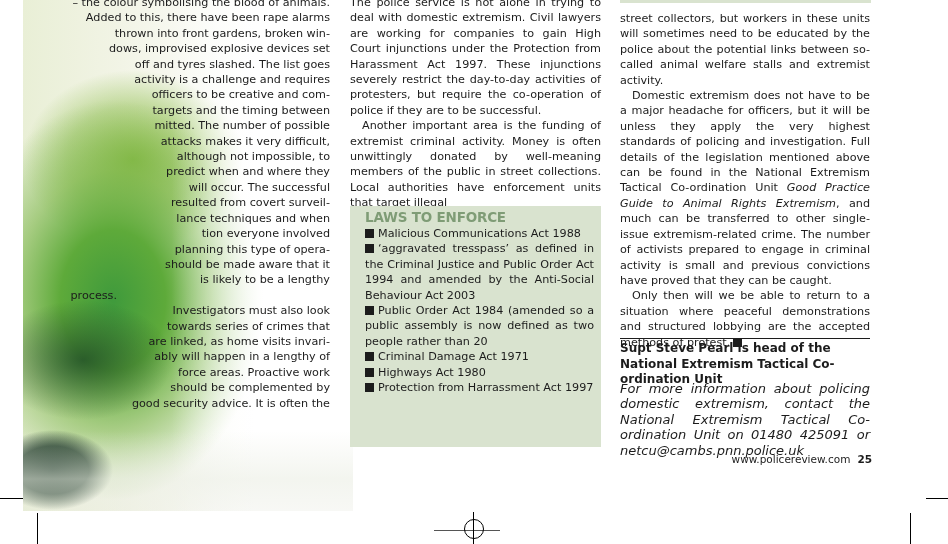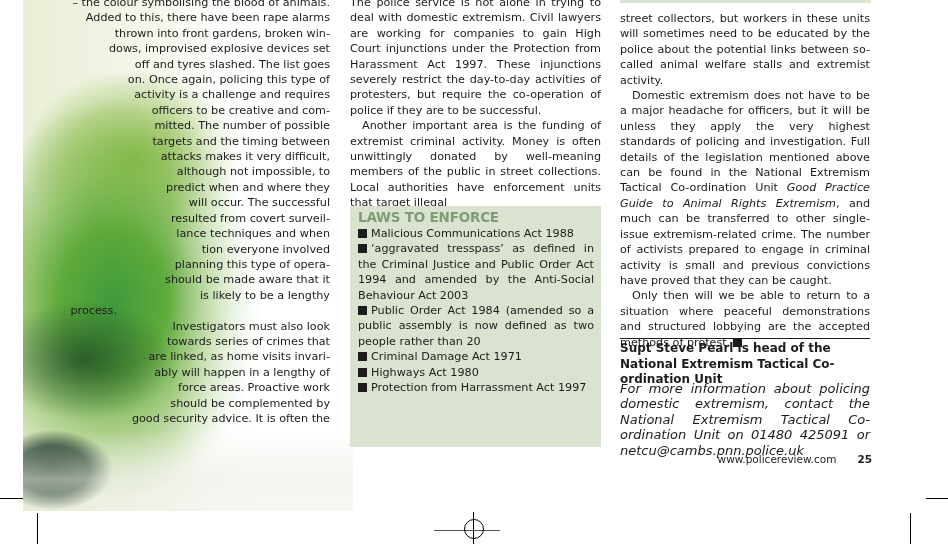--- a/index.html
+++ b/index.html
@@ -32,21 +32,21 @@
     .col p.indent { text-indent: 12px; }
     .col1 { left: 60px; top: -5px; width: 270px; }
     .col1 .line { display: block; text-align: right; white-space: nowrap; }
     .col2 { left: 350px; top: -5px; width: 251px; }
     .col3 { left: 620px; top: 11px; width: 250px; }
     .top-bar {
       position: absolute; left: 620px; top: 0; width: 251px; height: 3px; background: #d9e3cf;
     }
     .laws-box {
       position: absolute; left: 350px; top: 206px; width: 251px; height: 241px;
-      background: #d9e3cf; box-sizing: border-box; padding: 3px 7px 0 8px;
+      background: #d9e3cf; box-sizing: border-box; padding: 3px 7px 0 15px;
       font-size: 11.2px; line-height: 15.4px; text-align: justify;
     }
     .laws-box h3 {
       margin: 0 0 0 0; font-size: 13.5px; line-height: 17px; font-weight: bold; color: #7f9c76;
       letter-spacing: -0.2px;
     }
     .laws-box p { margin: 0; }
     .bullet {
       display: inline-block; width: 9px; height: 9px; background: #1c1c1c; margin-right: 4px; vertical-align: -1px;
     }
@@ -55,45 +55,44 @@
     .byline {
       position: absolute; left: 620px; top: 341px; width: 250px; font-size: 12px; line-height: 15.5px; font-weight: bold;
     }
     .contact {
       position: absolute; left: 620px; top: 381px; width: 250px; font-size: 13px; line-height: 15.4px; font-style: italic;
       text-align: justify;
     }
     .footer {
       position: absolute; left: 640px; top: 453px; width: 232px; text-align: right; font-size: 10.5px;
     }
-    .footer .page { font-weight: bold; margin-left: 21px; }
+    .footer .page { font-weight: bold; margin-left: 7px; }
     .mark { position: absolute; background: #000; }
     .reg {
       position: absolute; left: 464px; top: 519px; width: 20px; height: 20px; border: 1px solid #000; border-radius: 50%; box-sizing: border-box;
     }
   </style>
 </head>
 <body>
 
 <div class="photo">
   <div class="photo-fade"></div>
   <div class="photo-bottom"></div>
 </div>
 
 <div class="col col1">
   <span class="line">– the colour symbolising the blood of animals.</span>
   <span class="line">Added to this, there have been rape alarms</span>
   <span class="line">thrown into front gardens, broken win-</span>
   <span class="line">dows, improvised explosive devices set</span>
   <span class="line">off and tyres slashed. The list goes</span>
-  <span class="line">on. Once again, policing this type of</span>
   <span class="line">activity is a challenge and requires</span>
   <span class="line">officers to be creative and com-</span>
+  <span class="line">targets and the timing between</span>
   <span class="line">mitted. The number of possible</span>
-  <span class="line">targets and the timing between</span>
   <span class="line">attacks makes it very difficult,</span>
   <span class="line">although not impossible, to</span>
   <span class="line">predict when and where they</span>
   <span class="line">will occur. The successful</span>
   <span class="line">resulted from covert surveil-</span>
   <span class="line">lance techniques and when</span>
   <span class="line">tion everyone involved</span>
   <span class="line">planning this type of opera-</span>
   <span class="line">should be made aware that it</span>
   <span class="line">is likely to be a lengthy</span>

